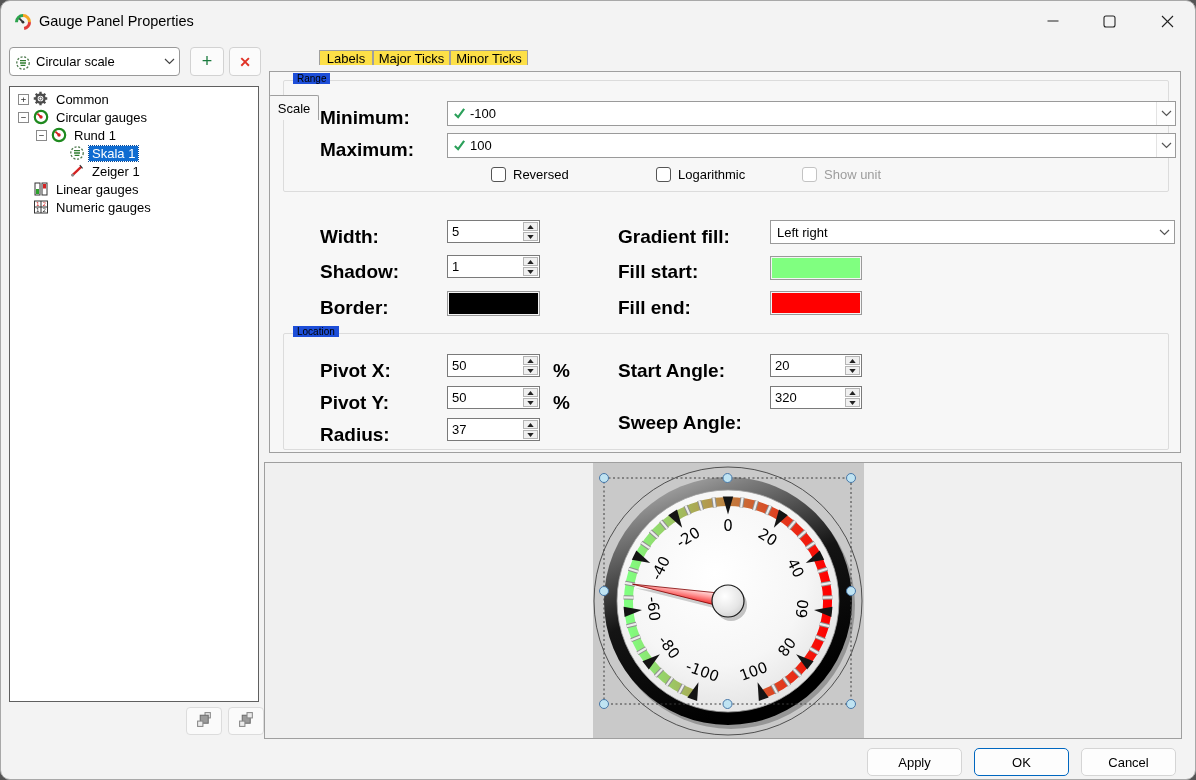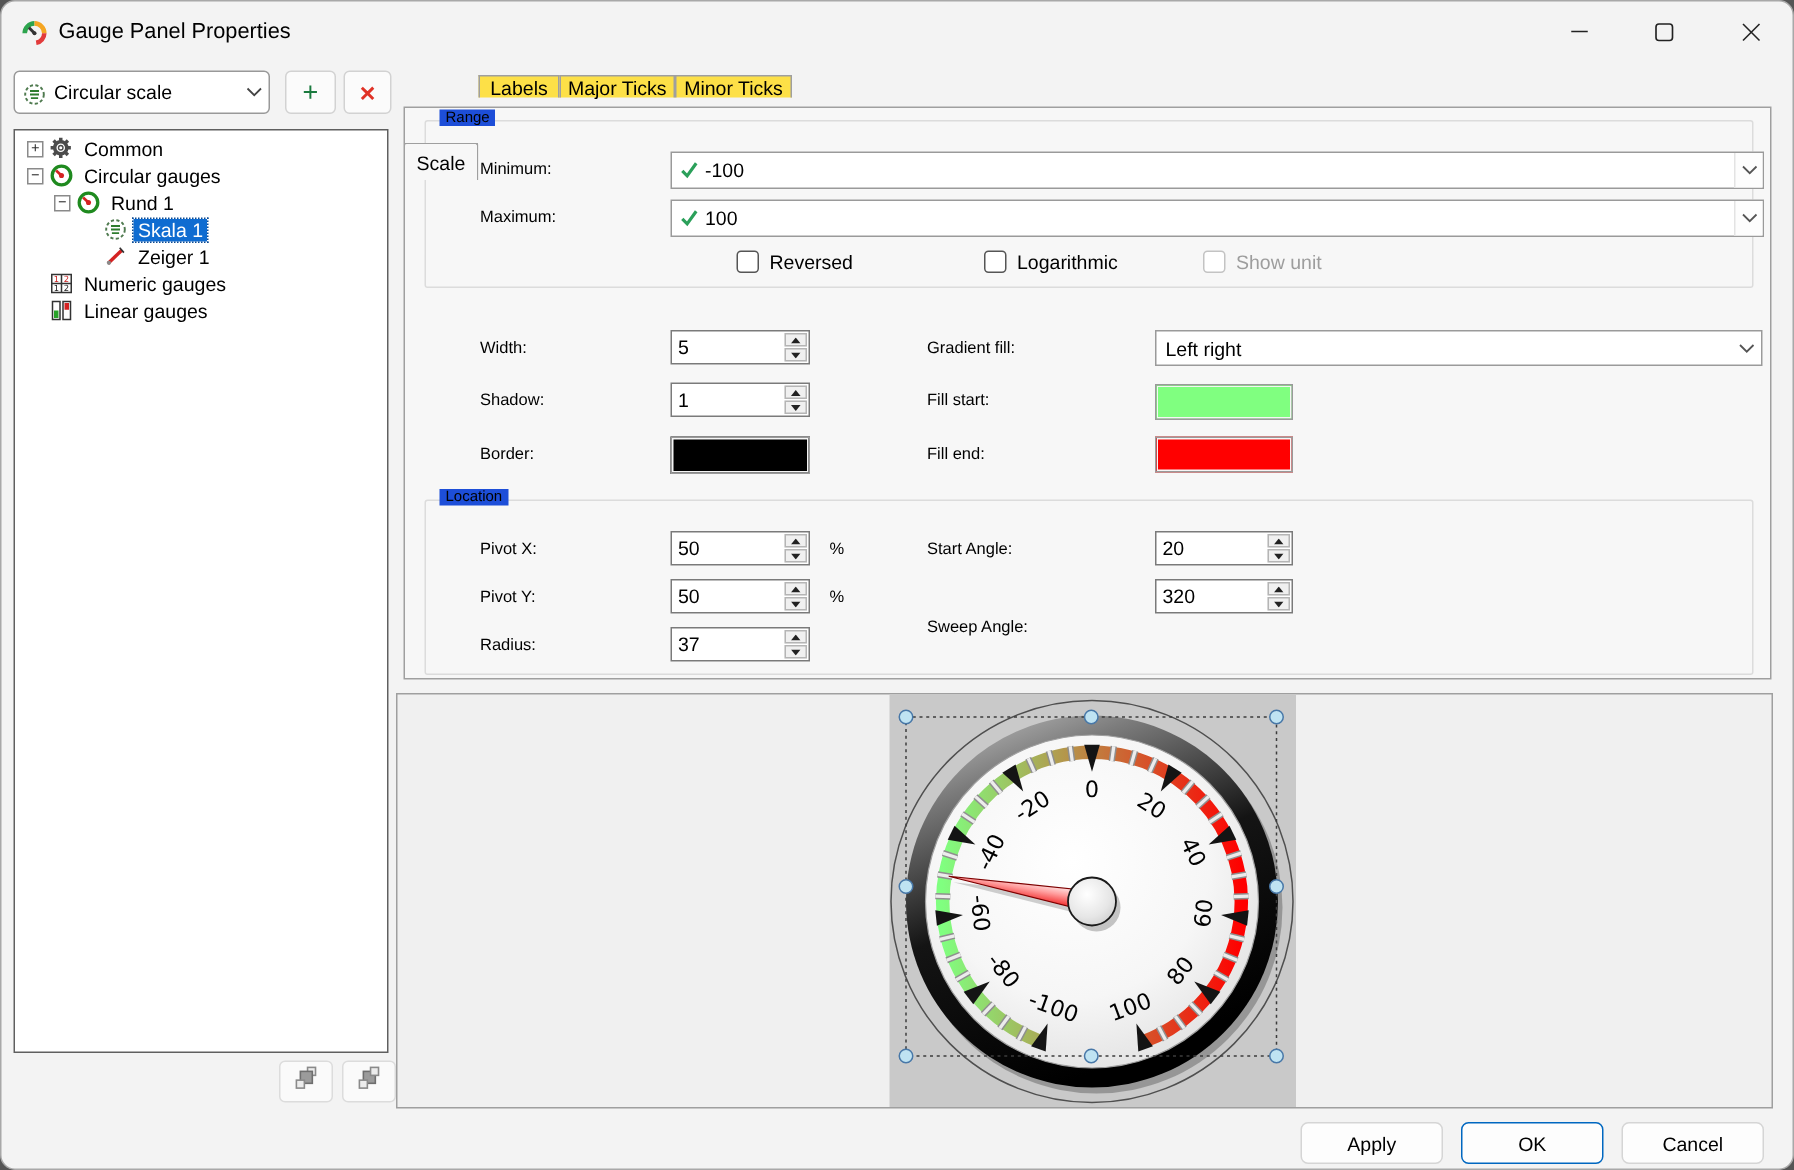--- a/index.html
+++ b/index.html
@@ -36,21 +36,21 @@
   .zbtn { position:absolute; top:706px; width:36px; height:28px; background:#fafafa; border:1px solid #dcdcdc; border-radius:4px;
           display:flex; align-items:center; justify-content:center; }
   
   .tab { position:absolute; top:49px; height:15px; background:#fde047; border:1px solid #9f9f9f; border-bottom:none;
          font-size:13px; display:flex; align-items:center; justify-content:center; z-index:1; }
   .tab.active { top:46px; height:25px; background:#f7f7f7; z-index:3; border-radius:2px 2px 0 0;margin-top:48px; }
   #tabpage { position:absolute; left:268px; top:70px; width:912px; height:382px; background:#f7f7f7; border:1px solid #9f9f9f; z-index:2; }
   
   .groupbox { position:absolute; border:1px solid #dcdcdc; border-radius:2px; }
   .gtitle { position:absolute; top:-8px; left:9px; background:#1d4ed8; padding:0 4px; font-size:10px; }
-  .lbl { position:absolute; font-size:11px; }
+  .lbl { position:absolute; font-size:19px;font-weight:bold; }
   .rangecombo { height:25px; padding-left:5px; border-color:#9a9a9a; }
   .rangecombo .checkglyph { margin-right:4px; margin-top:2px; }
   .rangecombo .cbtn { width:19px; right:0; justify-content:center; background:#fdfdfd; border-left:1px solid #e3e3e3; }
   .spin { position:absolute; height:23px; background:#fff; border:1px solid #7a7a7a; font-size:13px; }
   .spin .sval { position:absolute; left:4px; top:3px; }
   .spin .sbtns { position:absolute; right:0px; top:0px; bottom:0px; width:17px; display:flex; flex-direction:column; padding:1px; gap:1px; }
   .spin .sb { flex:1; background:#f0f0f0; border:1px solid #b5b5b5; display:flex; align-items:center; justify-content:center; }
   .swatch { position:absolute; border:1px solid #9a9a9a; box-shadow:inset 0 0 0 1px #f5f5f5; }
   .cbwrap { position:absolute; display:flex; align-items:center; height:18px; font-size:13px;padding-left:44px; }
   .cbox { width:15px; height:15px; background:#fff; border:1.4px solid #555; border-radius:3px; margin-right:7px; flex:none; }
@@ -184,42 +184,42 @@
             <line x1="10.8" y1="2.2" x2="13.6" y2="5.4" stroke="#333" stroke-width="1.1"></line>
             <circle cx="3.6" cy="12.2" r="1.4" fill="#8a8a8a"></circle>
           </svg>
         </span>
         <span class="tlabel">Zeiger 1</span>
       </div>
       <div class="trow" style="padding-left: 8px;">
         <span class="tspace"></span>
         <span class="ticon">
           <svg width="16" height="16" viewBox="0 0 16 16">
+            <rect x="2" y="2" width="5" height="12" fill="#fff" stroke="#333"></rect>
+            <rect x="3" y="8" width="3" height="5" fill="#2aa22a"></rect>
+            <rect x="9" y="2" width="5" height="12" fill="#fff" stroke="#333"></rect>
+            <rect x="10" y="3" width="3" height="4.5" fill="#d42222"></rect>
+          </svg>
+        </span>
+        <span class="tlabel">Linear gauges</span>
+      </div>
+      <div class="trow" style="padding-left: 8px;">
+        <span class="tspace"></span>
+        <span class="ticon">
+          <svg width="16" height="16" viewBox="0 0 16 16">
             <rect x="1.5" y="2" width="13" height="12" fill="#fff" stroke="#333"></rect>
             <line x1="8" y1="2" x2="8" y2="14" stroke="#333"></line>
             <line x1="1.5" y1="8" x2="14.5" y2="8" stroke="#333"></line>
             <text x="4.7" y="6.9" font-size="5.6" fill="#c22" text-anchor="middle" font-family="DejaVu Sans">1</text>
             <text x="11.3" y="6.9" font-size="5.6" fill="#c22" text-anchor="middle" font-family="DejaVu Sans">2</text>
             <text x="4.7" y="13.2" font-size="5.6" fill="#222" text-anchor="middle" font-family="DejaVu Sans">1</text>
             <text x="11.3" y="13.2" font-size="5.6" fill="#222" text-anchor="middle" font-family="DejaVu Sans">2</text>
           </svg>
         </span>
         <span class="tlabel">Numeric gauges</span>
-      </div>
-      <div class="trow" style="padding-left: 8px;">
-        <span class="tspace"></span>
-        <span class="ticon">
-          <svg width="16" height="16" viewBox="0 0 16 16">
-            <rect x="2" y="2" width="5" height="12" fill="#fff" stroke="#333"></rect>
-            <rect x="3" y="8" width="3" height="5" fill="#2aa22a"></rect>
-            <rect x="9" y="2" width="5" height="12" fill="#fff" stroke="#333"></rect>
-            <rect x="10" y="3" width="3" height="4.5" fill="#d42222"></rect>
-          </svg>
-        </span>
-        <span class="tlabel">Linear gauges</span>
       </div>
     </div>
 
   <div class="zbtn" style="left:185px">
     <span><svg width="17" height="17" viewBox="0 0 16 16">
           <rect x="8.5" y="1.5" width="5" height="5" fill="#ececec" stroke="#8a8a8a"></rect>
           <rect x="4" y="4" width="7.5" height="7.5" fill="#9b9b9b" stroke="#6e6e6e"></rect>
           <rect x="1.5" y="9.5" width="5" height="5" fill="#ececec" stroke="#8a8a8a"></rect>
         </svg></span>
   </div>

